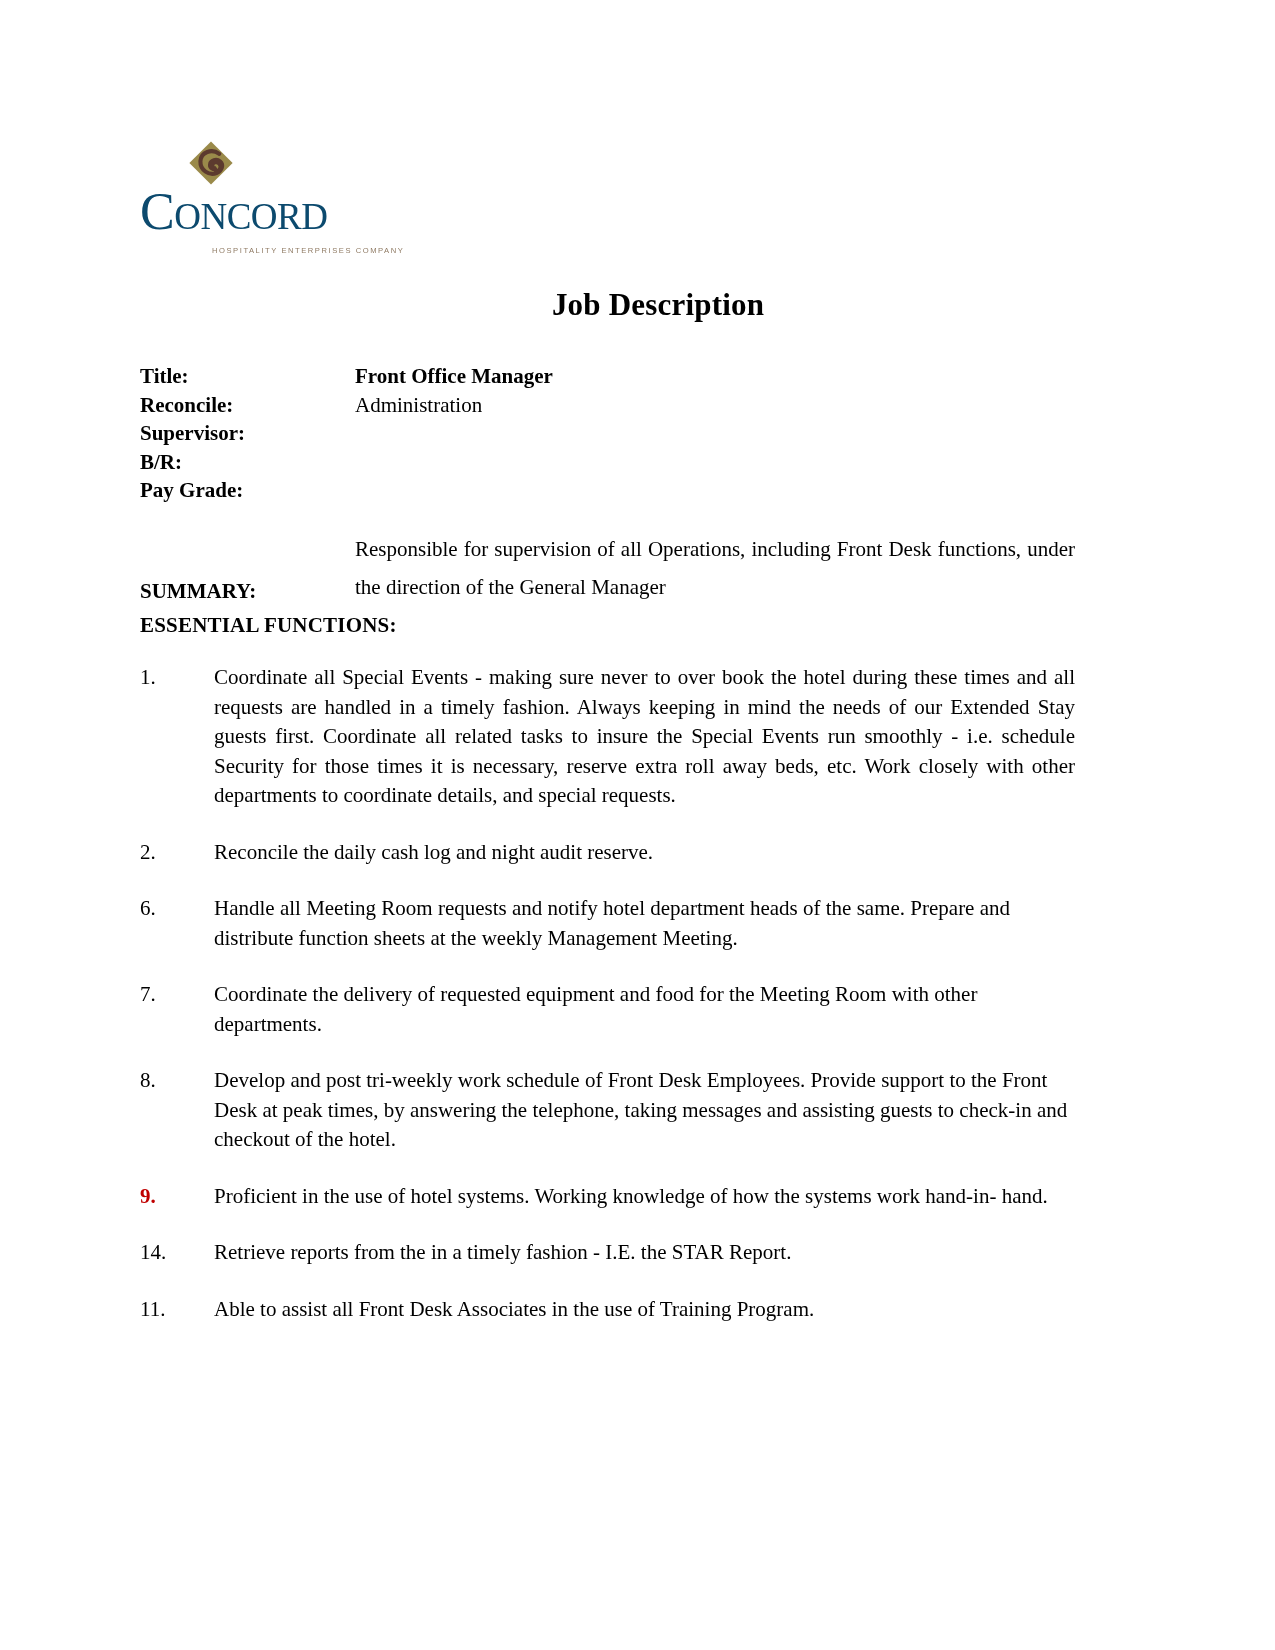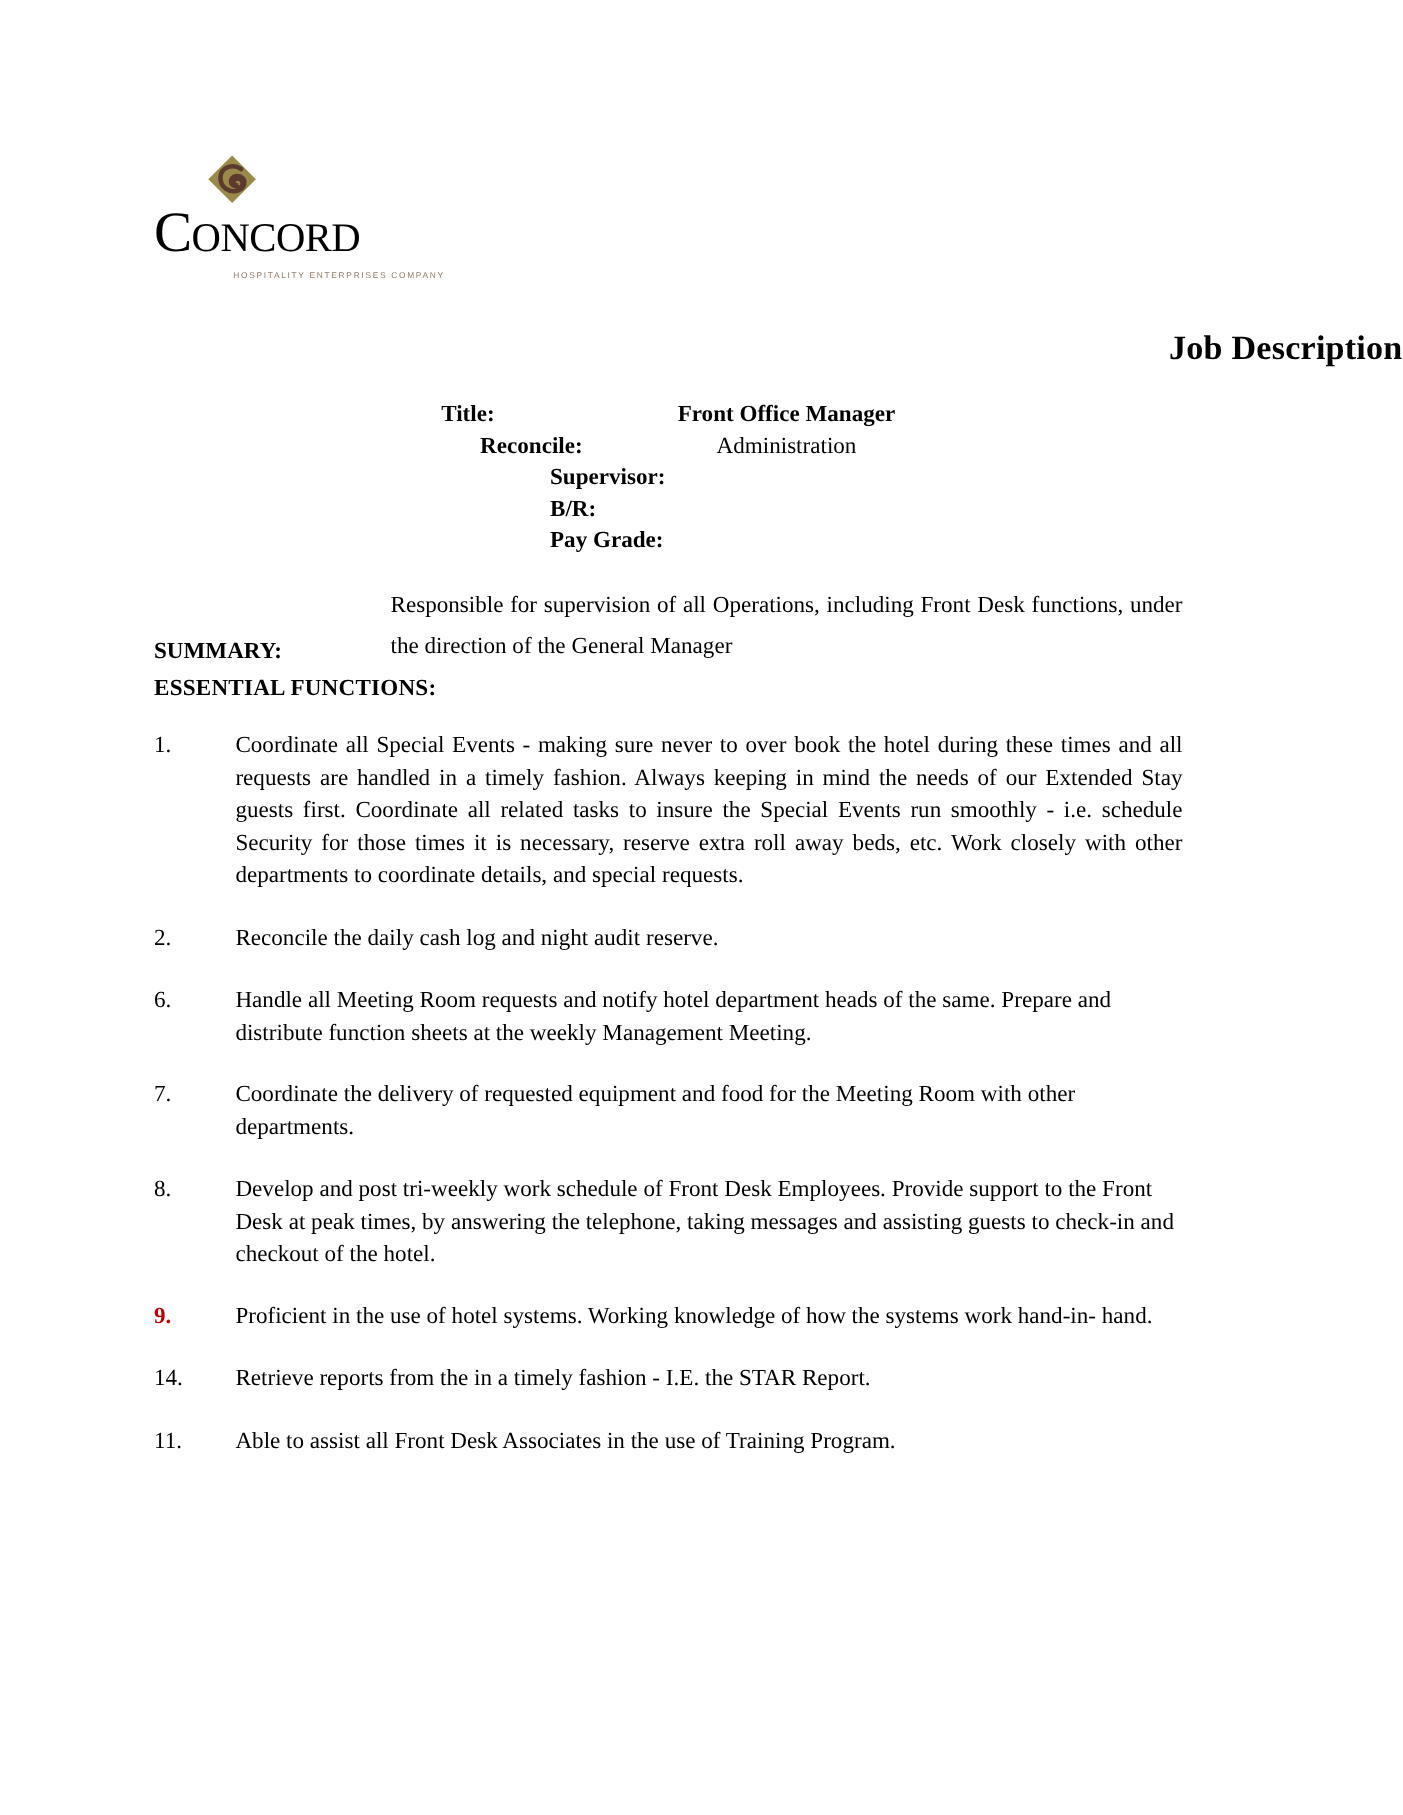--- a/index.html
+++ b/index.html
@@ -40,61 +40,60 @@
     left: 0;
     top: 2px;
     width: 46px;
     height: 46px;
   }
   .logo-word {
     font-family: "Liberation Serif", "DejaVu Serif", serif;
     font-size: 52px;
     line-height: 52px;
     letter-spacing: -0.5px;
-    color: #000000;
+    color: #0c4a6e;
     margin-top: -14px;
     white-space: nowrap;
   }
   .logo-word .cap { font-size: 52px; }
   .logo-word .sc  { font-size: 37px; }
   .logo-tagline {
     font-family: "Liberation Sans", "DejaVu Sans", sans-serif;
     font-size: 7.6px;
     letter-spacing: 1.55px;
     color: #8f7a63;
     margin-top: 3px;
     margin-left: 72px;
     white-space: nowrap;
   }
 
   
   .doc-title {
     position: absolute;
     left: 0;
     right: 0;
-    top: 298px;
-    text-align: right;
+    top: 287px;
+    text-align: center;
     font-size: 31px;
     font-weight: bold;
     letter-spacing: 0.2px;
     margin-left: 41px;
   }
 
   
   .fields {
     position: absolute;
     left: 140px;
     top: 362px;
     width: 935px;
   }
   .field-row {
     display: flex;
     align-items: baseline;
     line-height: 28.5px;
-    justify-content: center;
   }
   .field-label {
     width: 215px;
     flex: 0 0 215px;
     font-size: 21px;
     font-weight: bold;
   }
   .field-value {
     font-size: 21px;
   }

